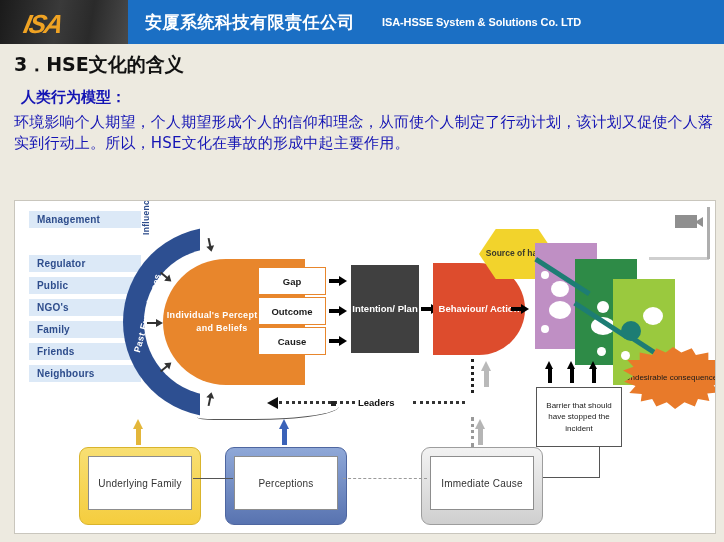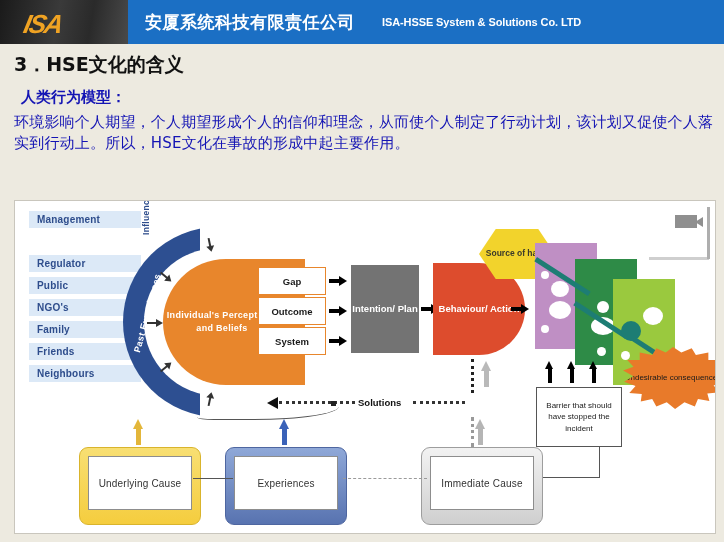--- a/index.html
+++ b/index.html
@@ -113,21 +113,21 @@
     color:#1a1a1a;font-size:9.5px;font-weight:bold;
     box-sizing:border-box;
   }
   
   .arrow-blk{position:absolute;width:18px;height:10px;}
   .arrow-blk .shaft{position:absolute;left:0;top:3px;width:11px;height:4px;background:#000;}
   .arrow-blk .head{position:absolute;left:10px;top:0;width:0;height:0;
     border-top:5px solid transparent;border-bottom:5px solid transparent;border-left:8px solid #000;}
   #intention{
     position:absolute;left:336px;top:64px;width:68px;height:88px;
-    background:#737373;display:flex;align-items:center;justify-content:center;
+    background:#404040;display:flex;align-items:center;justify-content:center;
     text-align:right;color:#ffffff;font-size:9.5px;font-weight:bold;line-height:1.5;
   }
   #behaviour{
     position:absolute;left:418px;top:62px;width:92px;height:92px;
     background:#dd4c2d;border-radius:0 46px 46px 0;
     display:flex;align-items:center;justify-content:center;
     text-align:center;color:#ffffff;font-size:9.5px;font-weight:bold;line-height:1.5;
   }
   
   #source-harm{
@@ -265,21 +265,21 @@
   <div style="position:absolute;left:188px;top:194px;width:14px;height:8px;transform:rotate(-78deg);">
     <div style="position:absolute;left:0;top:3px;width:9px;height:2px;background:#333;"></div>
     <div style="position:absolute;left:8px;top:0;width:0;height:0;border-top:4px solid transparent;border-bottom:4px solid transparent;border-left:6px solid #333;"></div>
   </div>
 
   <div id="percept-right"></div>
   <div id="percept">Individual's Perceptions and Beliefs</div>
 
   <div class="gop" style="top:66px">Gap</div>
   <div class="gop" style="top:96px">Outcome</div>
-  <div class="gop" style="top:126px">System</div>
+  <div class="gop" style="top:126px">Cause</div>
 
   <div class="arrow-blk" style="left:314px;top:75px">
       <div class="shaft"></div>
       <div class="head"></div>
     </div>
   <div class="arrow-blk" style="left:314px;top:105px">
       <div class="shaft"></div>
       <div class="head"></div>
     </div>
   <div class="arrow-blk" style="left:314px;top:135px">
@@ -318,21 +318,21 @@
   <div id="line1"></div>
   <div id="line2"></div>
   <div id="line3"></div>
   <div id="dot-green"></div>
 
   <div id="undesirable">Undesirable consequences</div>
 
   <div class="dotline" style="left:264px;top:200px;width:76px;"></div>
   <div class="dotline" style="left:398px;top:200px;width:52px;"></div>
   <div id="fb-arrow"></div>
-  <div id="feedback-label">Solutions</div>
+  <div id="feedback-label">Leaders</div>
   <div id="curve"></div>
   <div id="curve-dot"></div>
 
   <div class="up-arrow" style="left:530px;top:160px">
       <div class="shaft"></div>
       <div class="head"></div>
     </div>
   <div class="up-arrow" style="left:552px;top:160px">
       <div class="shaft"></div>
       <div class="head"></div>
@@ -359,24 +359,24 @@
   <div class="tall-up" style="left:264px;top:218px;color:#3a62b8;">
     <div class="head"></div>
       <div class="shaft" style="background:#3a62b8;"></div>
   </div>
   <div class="tall-up" style="left:460px;top:218px;color:#9a9a9a;">
     <div class="head" style="border-bottom-color:#b5b5b5;"></div>
       <div class="shaft" style="background:#b5b5b5;"></div>
   </div>
 
   <div class="bbox" id="b-underlying">
-    <div class="inner">Underlying Cause</div>
+    <div class="inner">Underlying Family</div>
   </div>
   <div class="bbox" id="b-precondition">
-    <div class="inner">Experiences</div>
+    <div class="inner">Perceptions</div>
   </div>
   <div class="bbox" id="b-immediate">
     <div class="inner">Immediate Cause</div>
   </div>
 
   <div class="link-line" style="left:178px;top:277px;width:40px;"></div>
   <div class="dash-line" style="left:328px;top:277px;width:84px;"></div>
 </div>
 
 </body></html>

